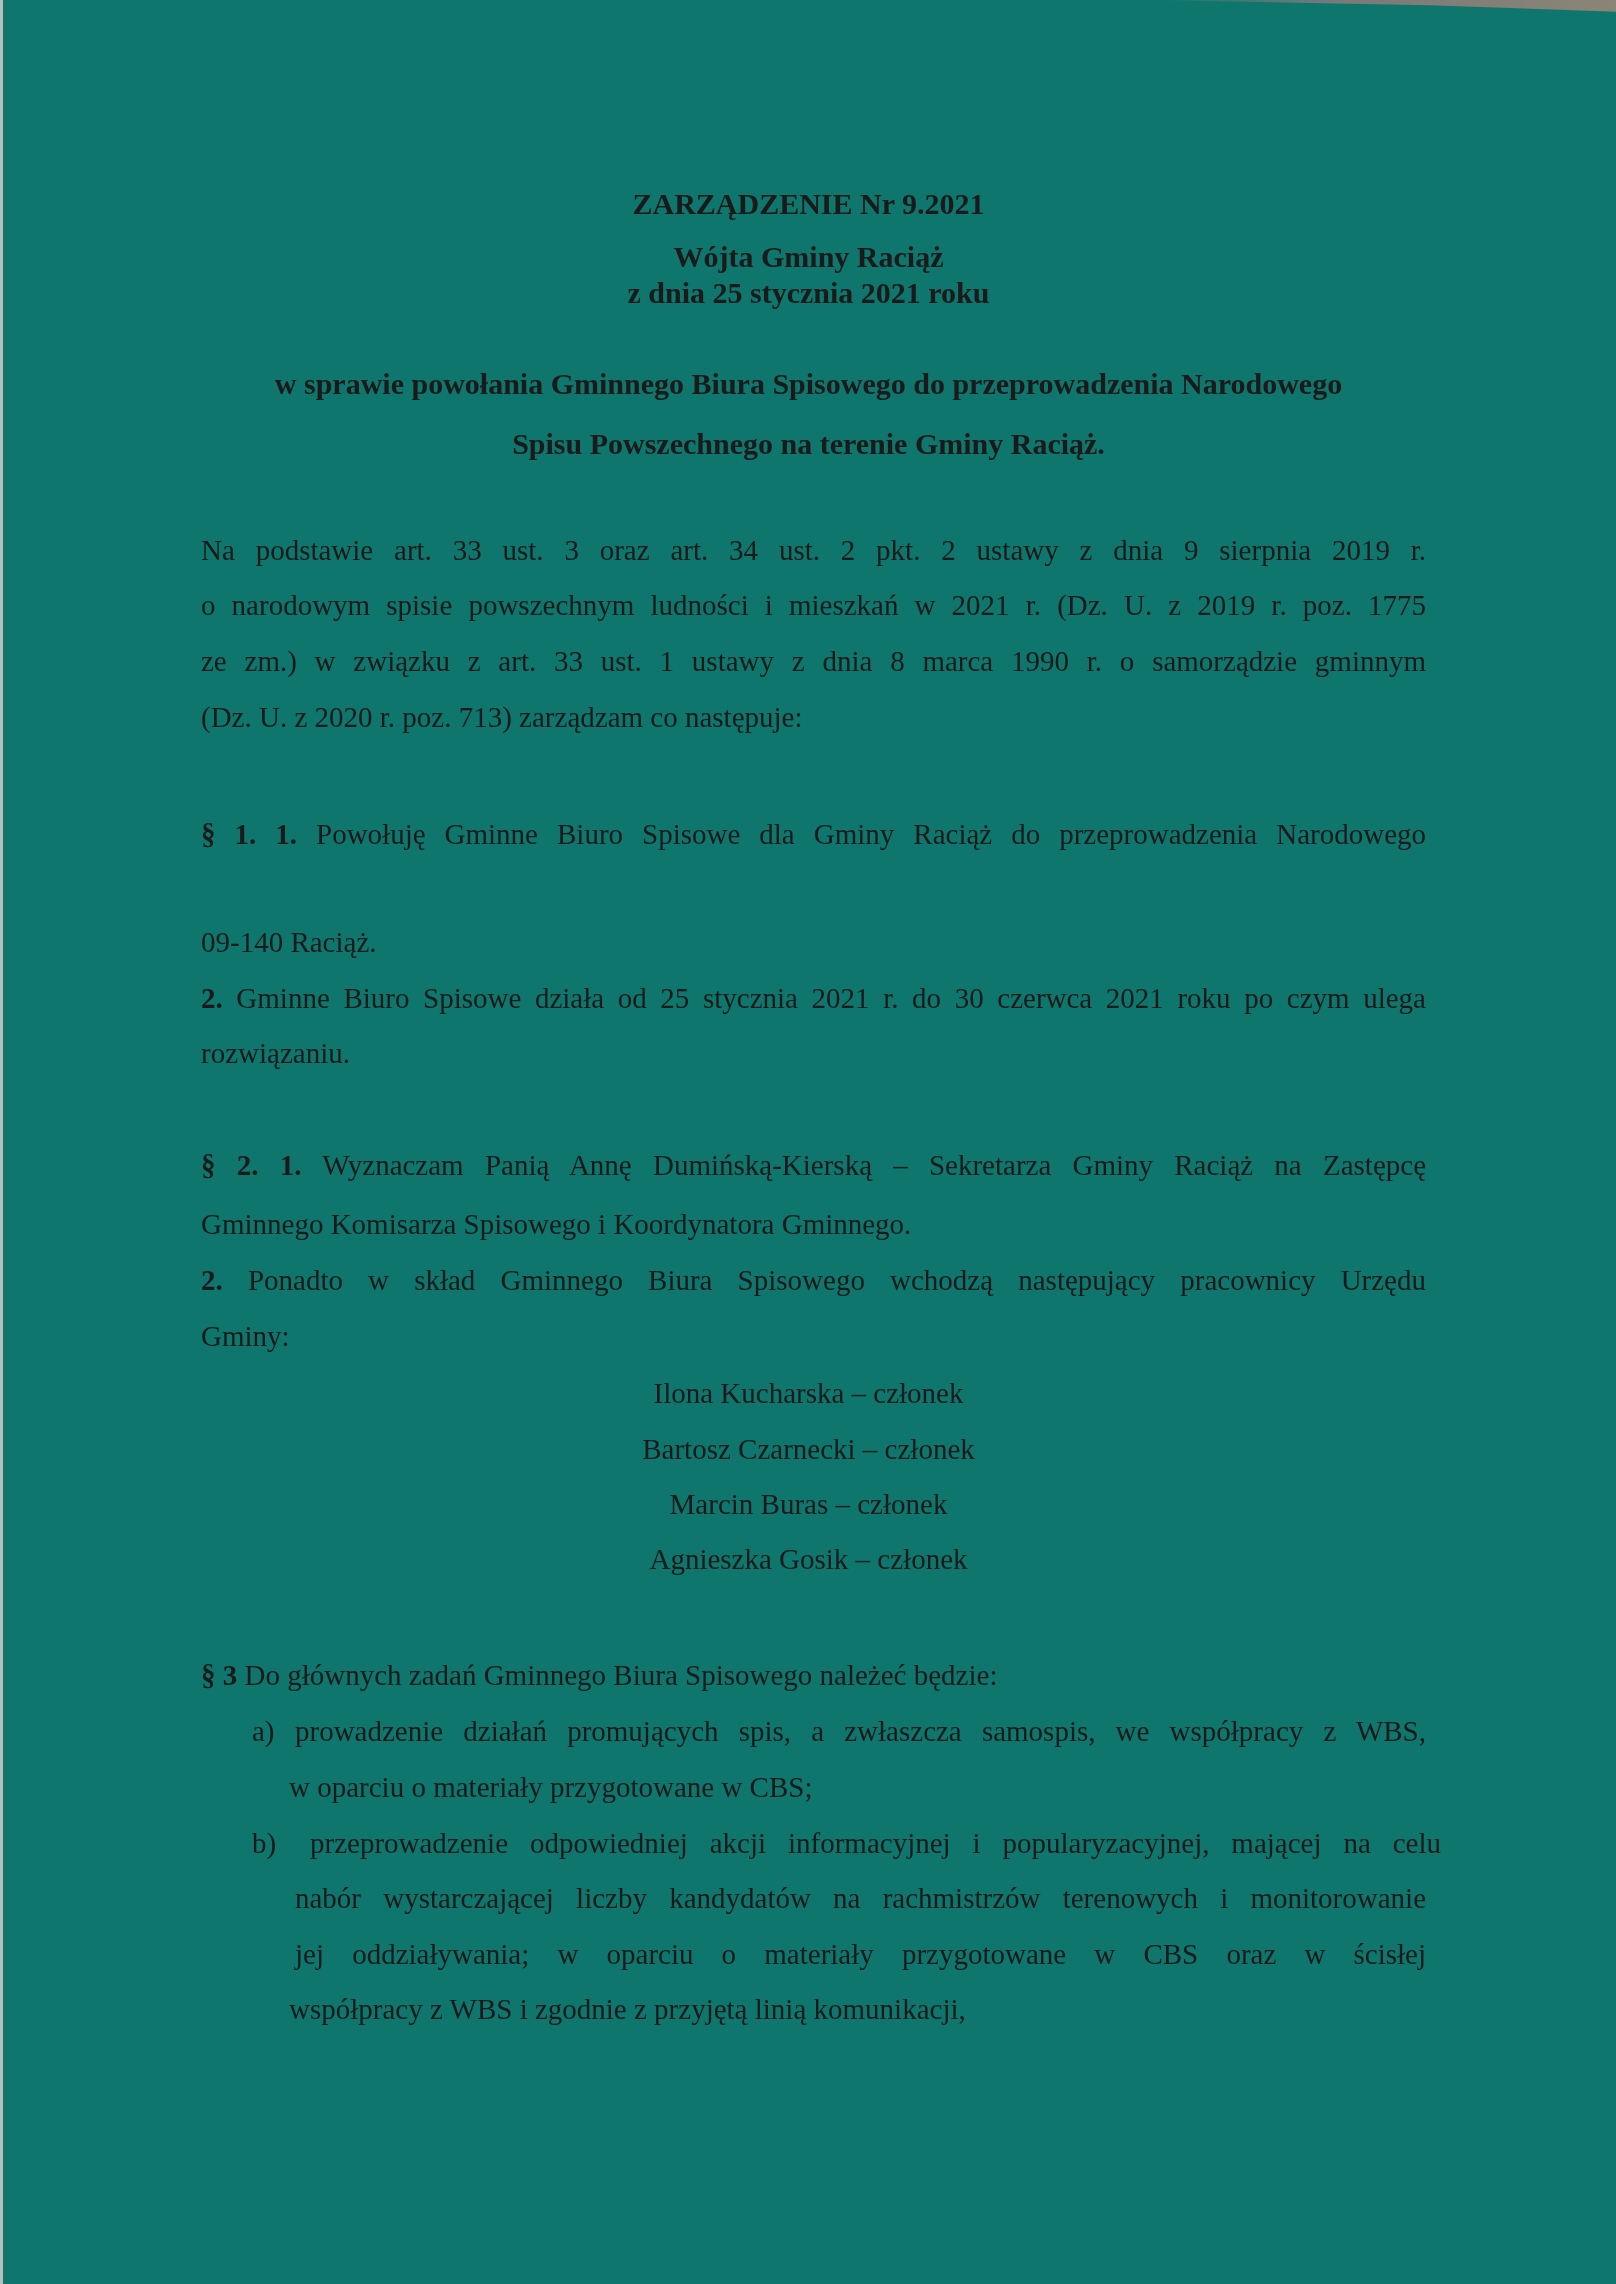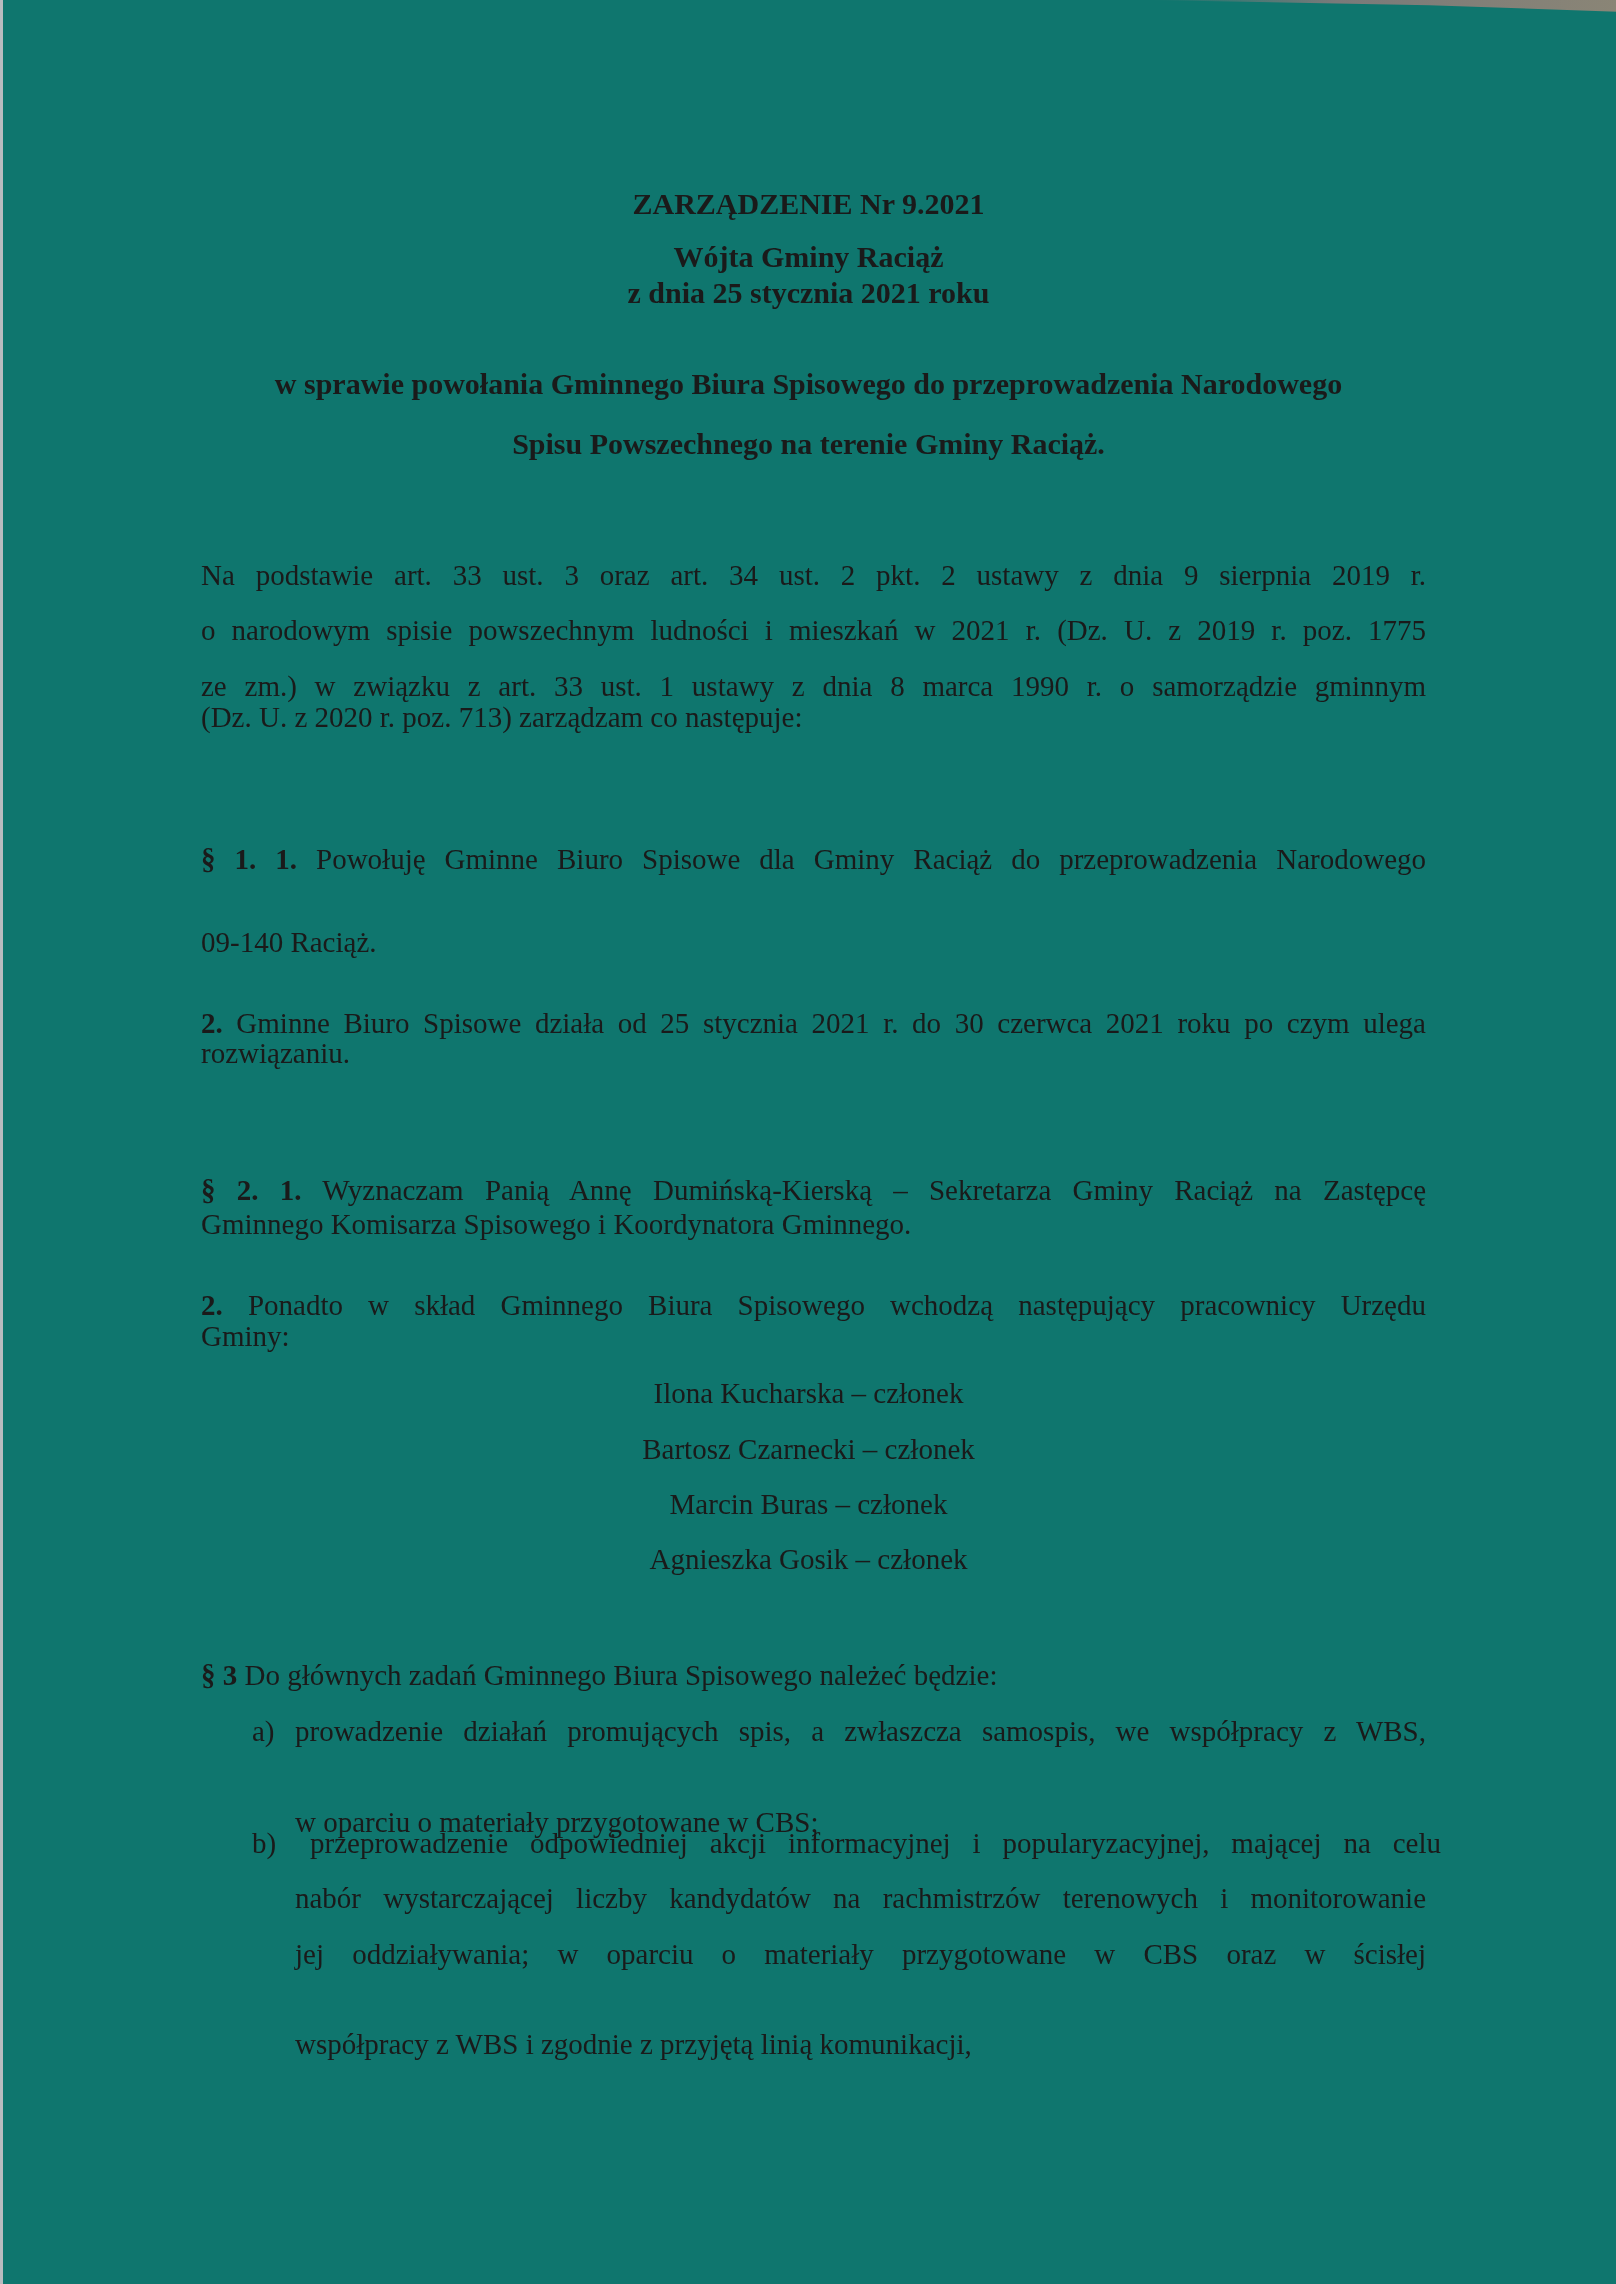--- a/index.html
+++ b/index.html
@@ -8,25 +8,25 @@
   .page { position: absolute; left: 0; top: 0; width: 1617px; height: 2284px; background: #0f766e; }
   .edge-left { position: absolute; left: 0; top: 0; width: 2.6px; height: 2284px; background: #b8bcbf; }
   .corner-shadow { position: absolute; right: 0; top: 0; width: 469px; height: 11.7px;
                    background: linear-gradient(to right, rgba(120,120,120,0) 0%, #7a7a7a 40%, #8a8576 100%);
                    clip-path: polygon(0 0, 100% 0, 100% 100%, 60% 45%); }
   .line { position: absolute; white-space: nowrap; font-size: 29px; line-height: 1; }
   .center { left: 0; width: 1617px; text-align: center; }
   .bold { font-weight: bold; }
   .title { font-size: 30px; font-weight: bold; }
   .subject { font-size: 30px; font-weight: bold; }
-  .justify { left: 201px; width: 1225px; text-align: justify; text-align-last: justify; margin-top: 25px; }
+  .justify { left: 201px; width: 1225px; text-align: justify; text-align-last: justify; }
   .left { left: 201px; }
   .item-letter { position: absolute; left: 252px; font-size: 29px; line-height: 1; }
   .item-text-j { left: 295px; width: 1131px; text-align: justify; text-align-last: justify; }
-  .item-text { left: 295px; margin-top: 35px; }
+  .item-text { left: 289px; }
 </style>
 </head>
 <body>
 
 <div class="page">
   <div class="edge-left"></div>
   <div class="corner-shadow"></div>
 
   <div class="line center title" style="top:189px;">ZARZĄDZENIE Nr 9.2021</div>
   <div class="line center title" style="top:242px;">Wójta Gminy Raciąż</div>

